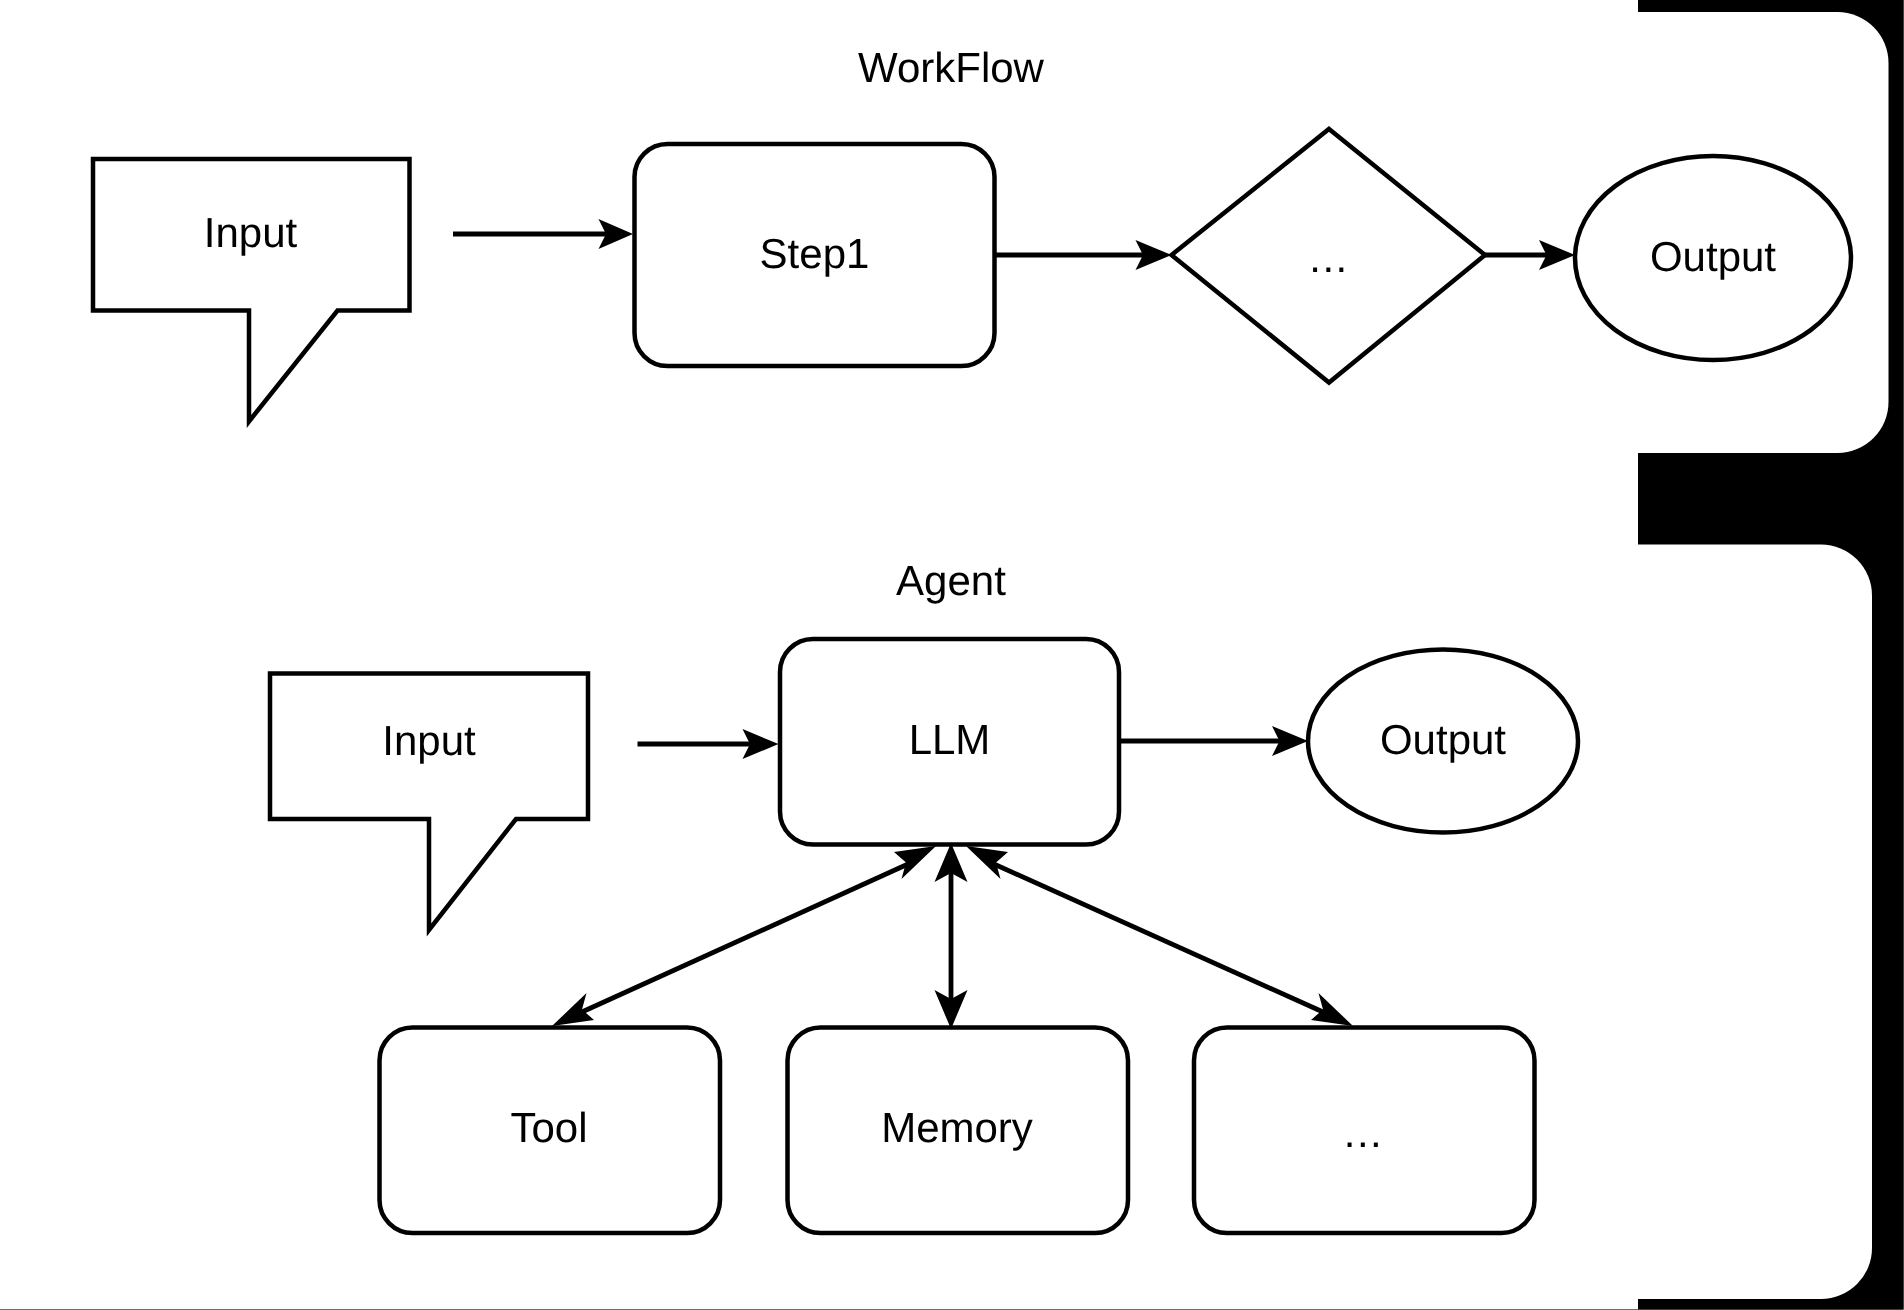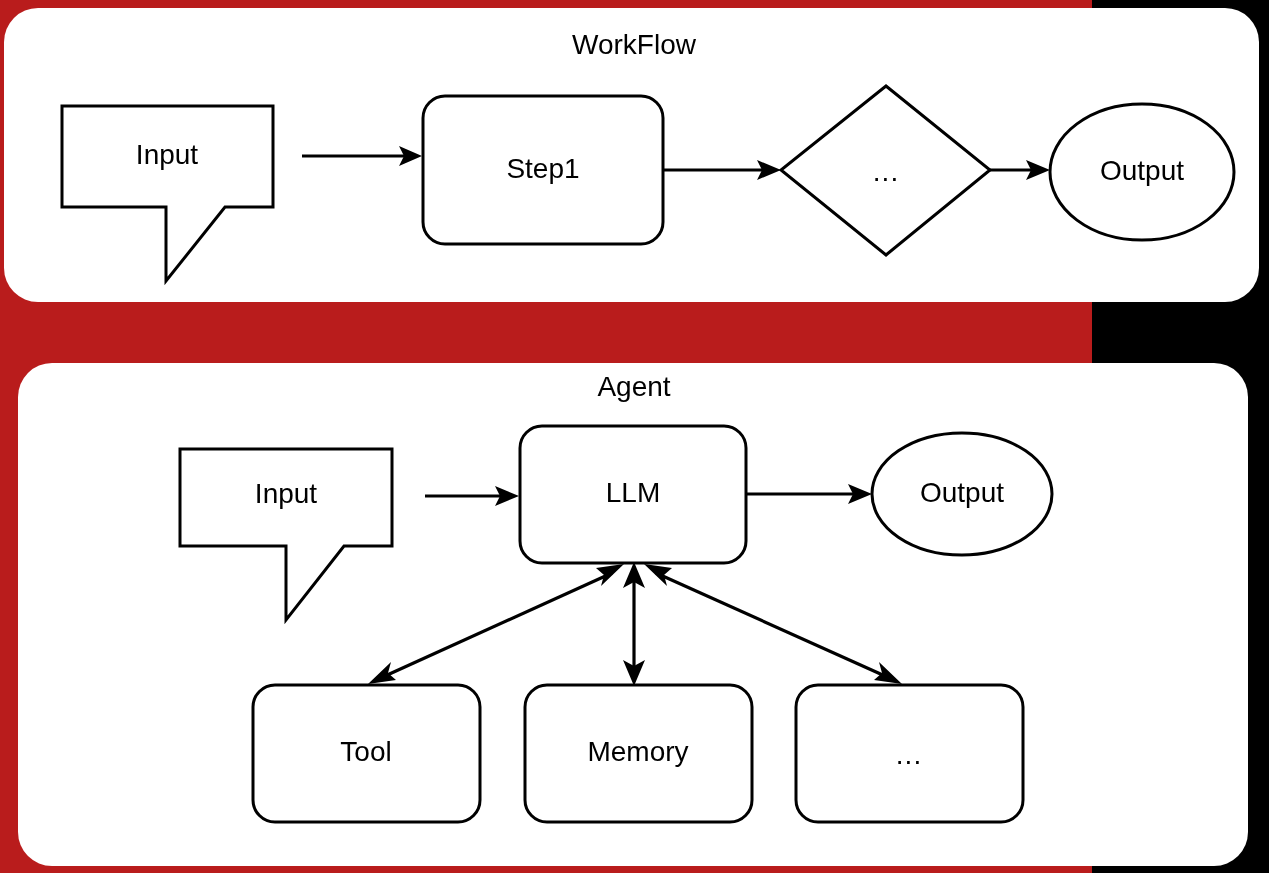--- a/index.html
+++ b/index.html
@@ -10,21 +10,21 @@
   body {
     width: 1269px;
     height: 873px;
     overflow: hidden;
     font-family: "Liberation Sans", sans-serif;
   }
   #stage {
     position: relative;
     width: 1092px;
     height: 873px;
-    background: #b91c1c;
+    background: #ffffff;
   }
   #stage svg {
     display: block;
     position: absolute;
     top: 0;
     left: 0;
   }
   .panel-bg {
     fill: #ffffff;
     stroke: none;

